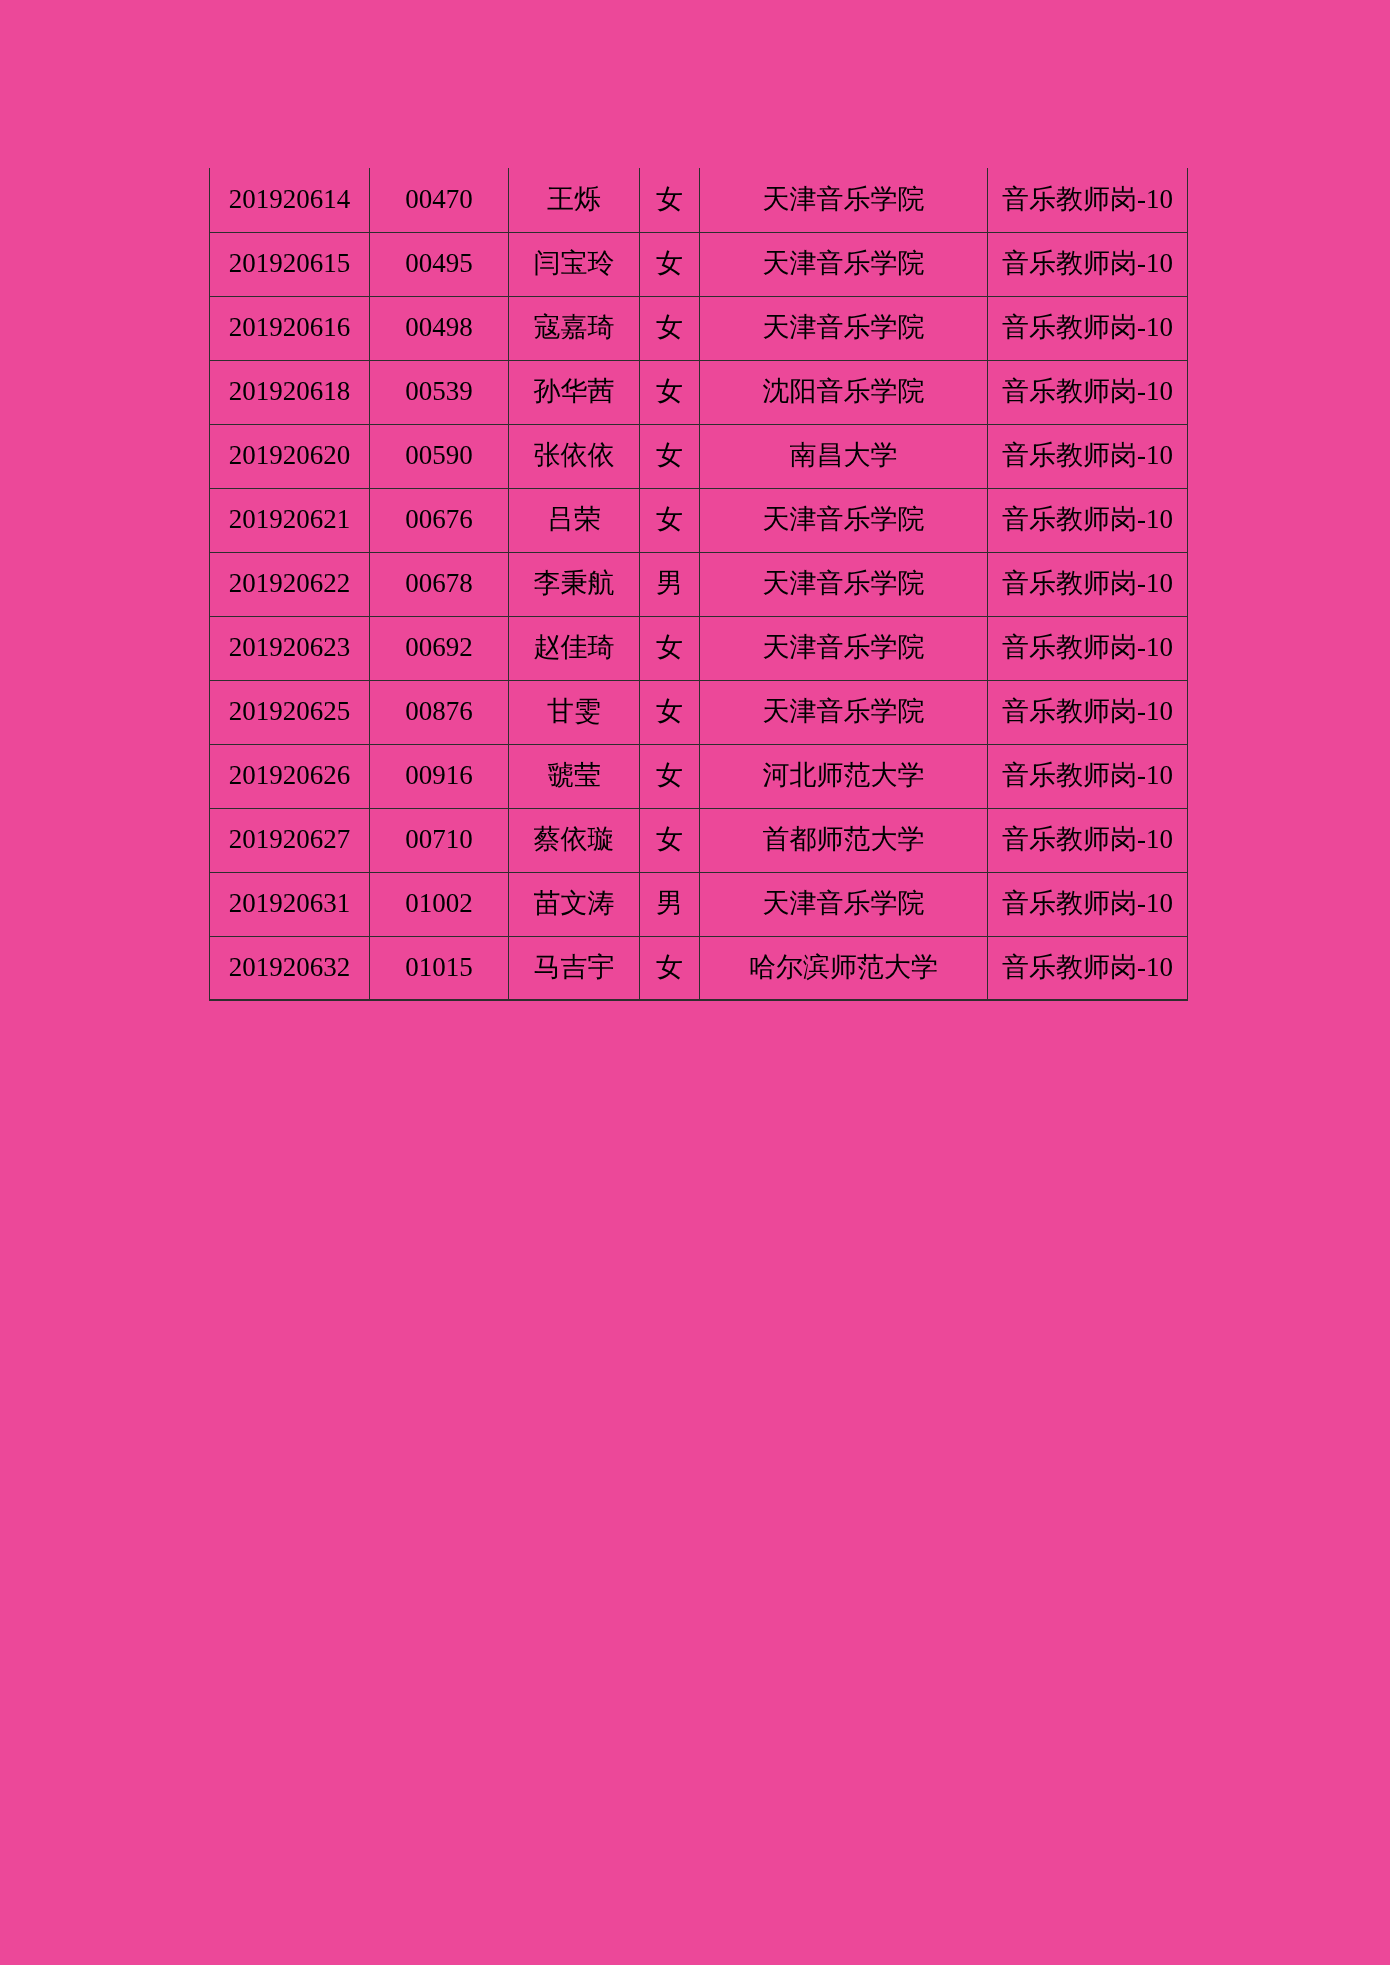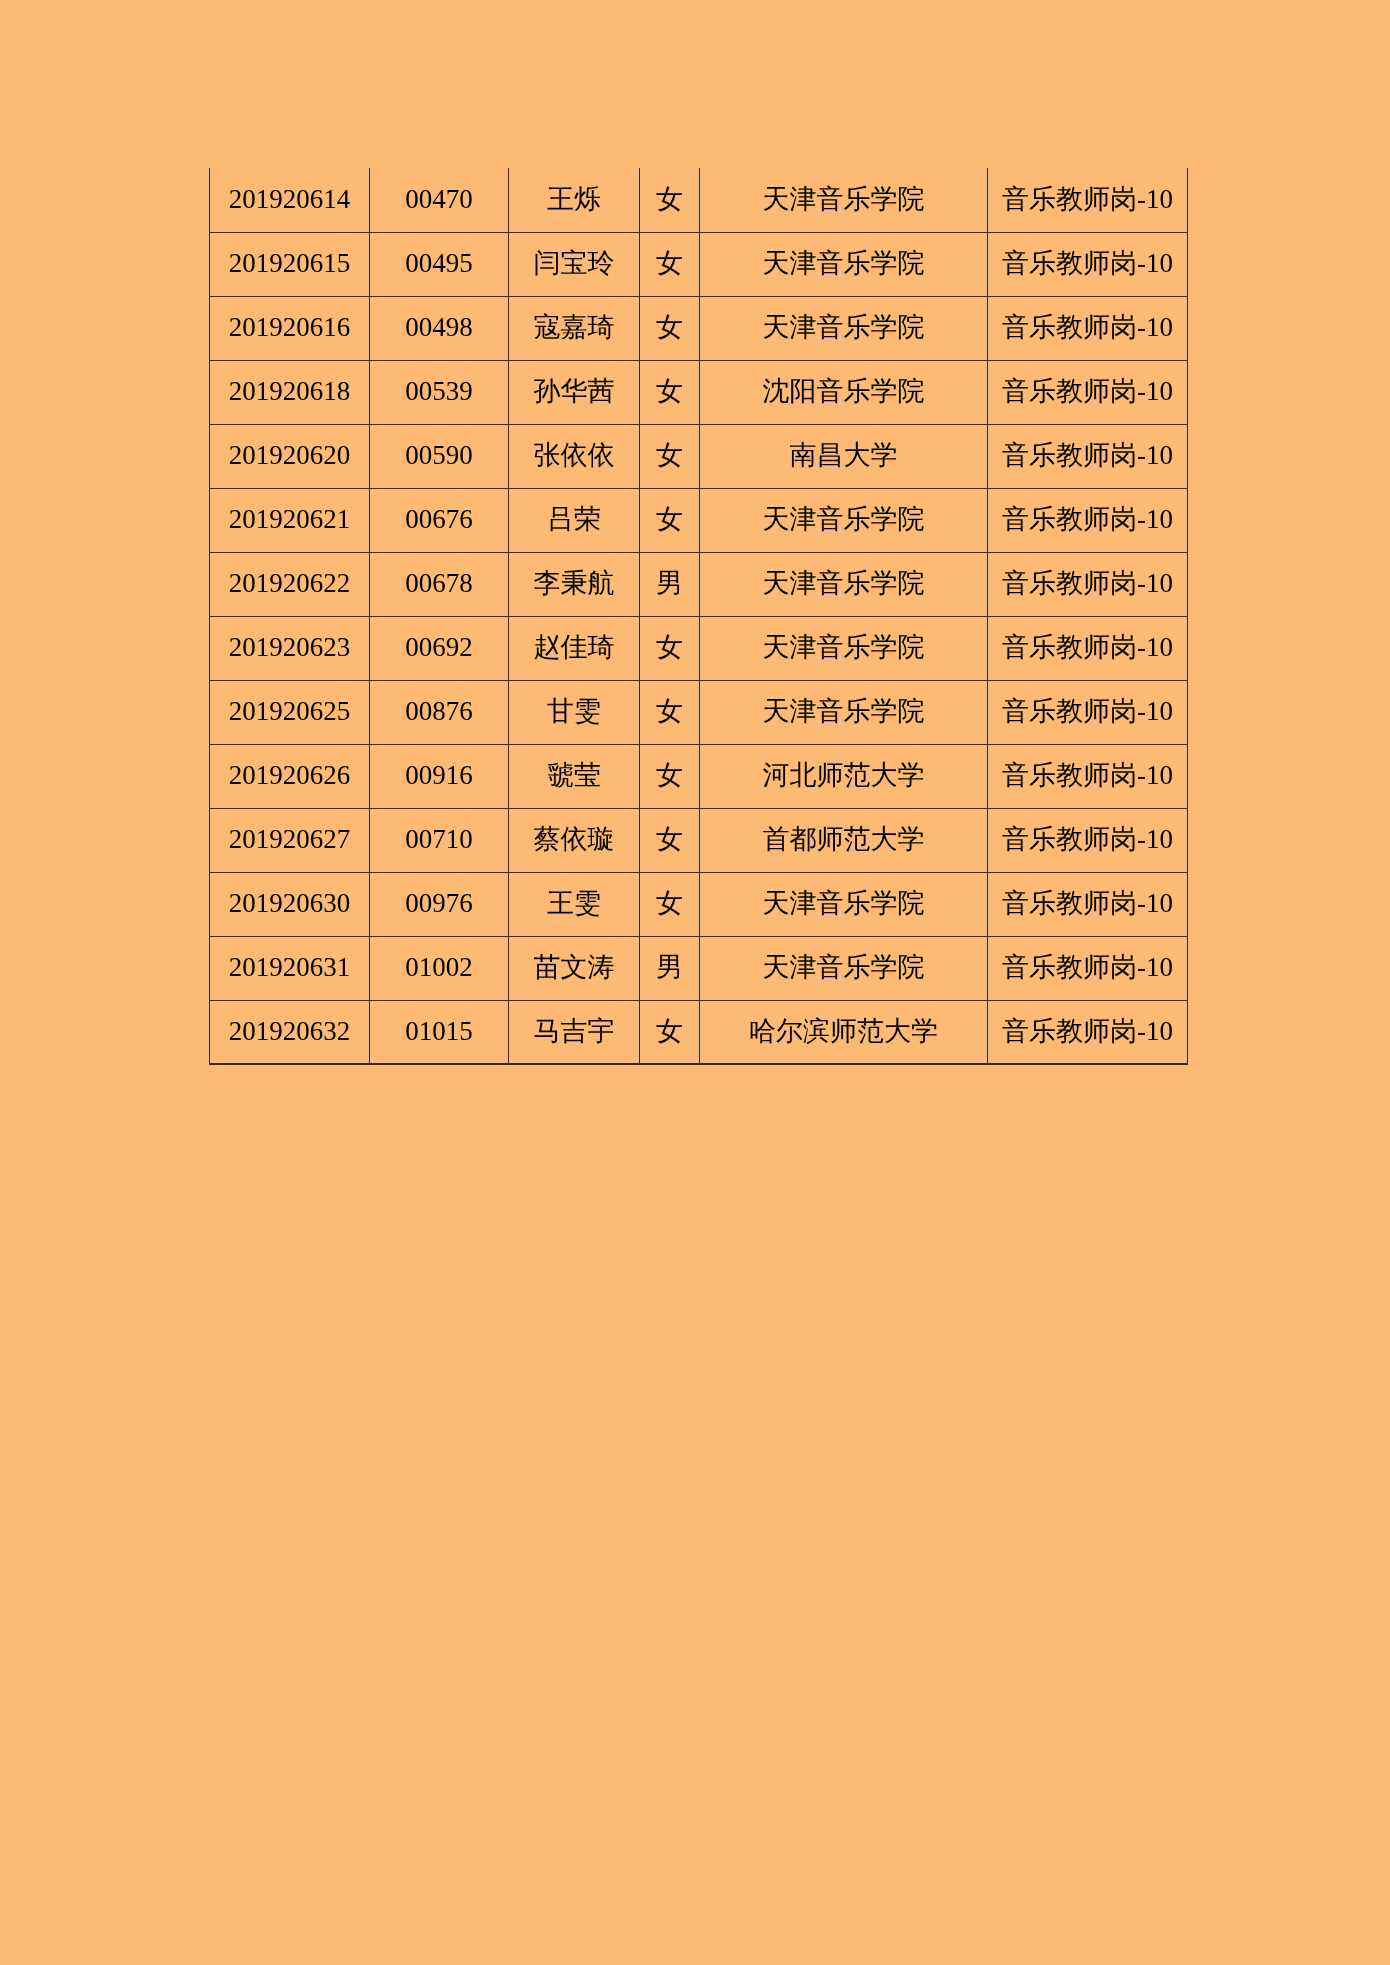--- a/index.html
+++ b/index.html
@@ -4,21 +4,21 @@
 <style>
   html, body {
     margin: 0;
     padding: 0;
     background: #ffffff;
   }
   .page {
     position: relative;
     width: 1390px;
     height: 1965px;
-    background: #fdba74;
+    background: #ec4899;
     overflow: hidden;
     font-family: "Liberation Serif", "DejaVu Serif", serif;
     color: #000000;
   }
   table.roster {
     position: absolute;
     left: 209px;
     top: 168px;
     width: 978px;
     border-collapse: collapse;
@@ -143,28 +143,20 @@
         </tr>
         <tr>
           <td class="candidate-id-cell">201920627</td>
           <td class="exam-number-cell">00710</td>
           <td class="name-cell">蔡依璇</td>
           <td class="gender-cell">女</td>
           <td class="university-cell">首都师范大学</td>
           <td class="position-cell">音乐教师岗-10</td>
         </tr>
         <tr>
-          <td class="candidate-id-cell">201920630</td>
-          <td class="exam-number-cell">00976</td>
-          <td class="name-cell">王雯</td>
-          <td class="gender-cell">女</td>
-          <td class="university-cell">天津音乐学院</td>
-          <td class="position-cell">音乐教师岗-10</td>
-        </tr>
-        <tr>
           <td class="candidate-id-cell">201920631</td>
           <td class="exam-number-cell">01002</td>
           <td class="name-cell">苗文涛</td>
           <td class="gender-cell">男</td>
           <td class="university-cell">天津音乐学院</td>
           <td class="position-cell">音乐教师岗-10</td>
         </tr>
         <tr>
           <td class="candidate-id-cell">201920632</td>
           <td class="exam-number-cell">01015</td>

